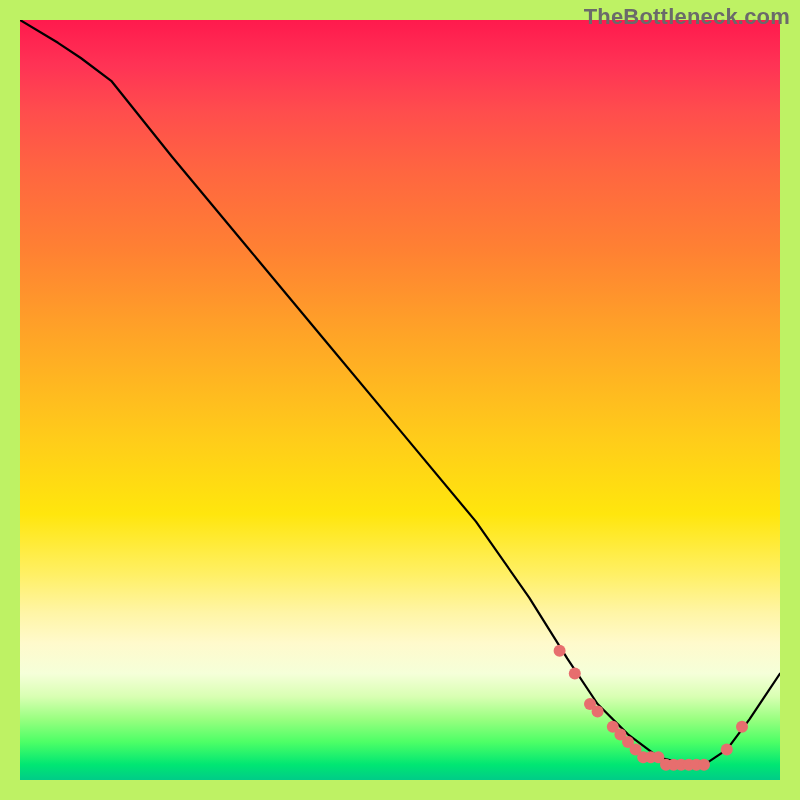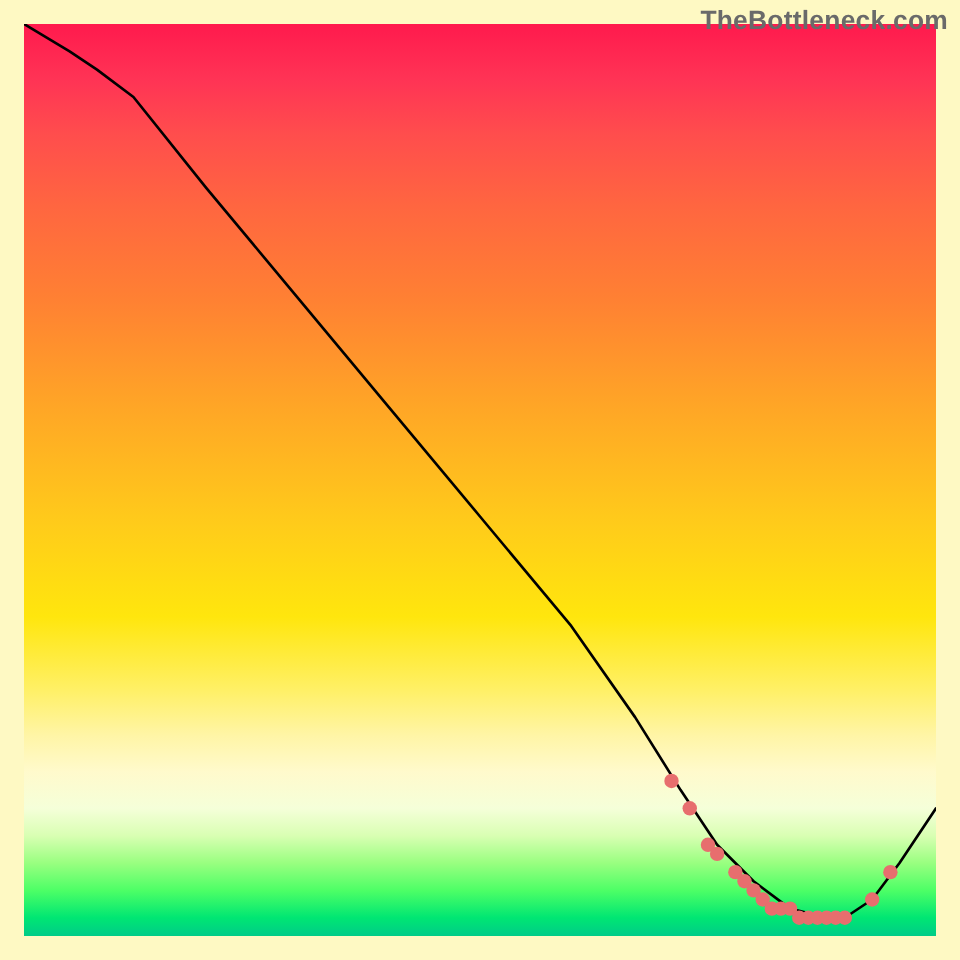--- a/index.html
+++ b/index.html
@@ -1,21 +1,21 @@
 <!DOCTYPE html>
 <html><head>
 <meta charset="utf-8">
 <style>
   * { margin: 0; padding: 0; box-sizing: border-box; }
   html, body { width: 800px; height: 800px; overflow: hidden; background: #000; }
   .chart-container {
     position: relative;
     width: 800px;
     height: 800px;
-    background: #fef9c3;
+    background: #bef264;
   }
   .plot-area {
     position: absolute;
     left: 20px;
     top: 20px;
     width: 760px;
     height: 760px;
     background: linear-gradient(to bottom,
       #ff1a4d 0%,
       #ff3355 6%,

